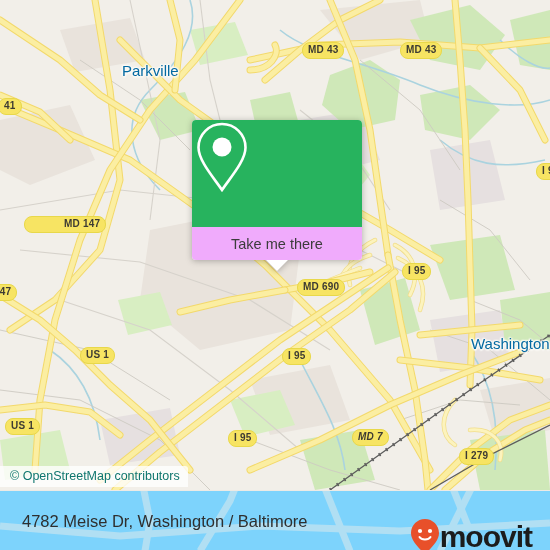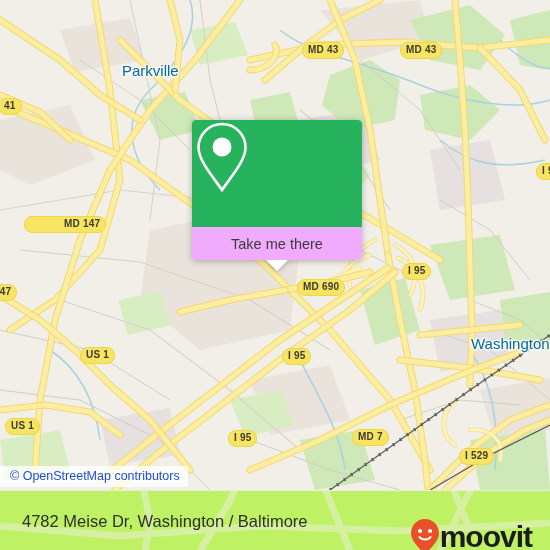--- a/index.html
+++ b/index.html
@@ -62,29 +62,29 @@
   #callout .tail{
     position:absolute;left:50%;top:140px;transform:translateX(-50%);
     width:0;height:0;border-left:11px solid transparent;
     border-right:11px solid transparent;border-top:11px solid #fff;
   }
 
   
   #attrib{
     position:absolute;left:0;top:466px;
     background:rgba(255,255,255,.78);
-    color:#1d4ed8;font-size:12.5px;
+    color:#0f766e;font-size:12.5px;
     padding:3px 8px 4px 10px;
     border-radius:0 3px 0 0;
   }
 
   
   #bottombar{
     position:absolute;left:0;top:490px;width:550px;height:60px;
-    background:#bef264;overflow:hidden;
+    background:#7dd3fc;overflow:hidden;
     border-top:1px solid #eceae5;
   }
   #bottombar .wm{position:absolute;left:0;top:-60px;opacity:.45;}
   #addr{
     position:absolute;left:22px;top:0;height:60px;
     display:flex;align-items:center;
     color:#2f2f2f;font-size:16.5px;white-space:nowrap;
   }
   #logo{
     position:absolute;right:18px;top:16px;height:60px;
@@ -274,22 +274,22 @@
     <div class="shield" style="left:-2px;top:98px;">41</div>
     <div class="shield" style="left:24px;top:216px;padding-left:39px;">MD 147</div>
     <div class="shield" style="left:-12px;top:284px;">147</div>
     <div class="shield" style="left:536px;top:163px;">I 9</div>
     <div class="shield" style="left:297px;top:279px;">MD 690</div>
     <div class="shield" style="left:402px;top:263px;">I 95</div>
     <div class="shield" style="left:80px;top:347px;">US 1</div>
     <div class="shield" style="left:282px;top:348px;">I 95</div>
     <div class="shield" style="left:5px;top:418px;">US 1</div>
     <div class="shield" style="left:228px;top:430px;">I 95</div>
-    <div class="shield" style="left:352px;top:429px;">MD 7</div>
-    <div class="shield" style="left:459px;top:448px;">I 529</div>
+    <div class="shield" style="left:352px;top:429px;font-style:italic;">MD 7</div>
+    <div class="shield" style="left:459px;top:448px;">I 279</div>
 
     <div id="callout">
       <div class="card">
         <div class="green">
           <svg width="60" height="74" viewBox="0 0 60 74">
             <path d="M30 4 C17 4 6.5 14.5 6.5 27.5 C6.5 41 22 58 30 70 C38 58 53.5 41 53.5 27.5 C53.5 14.5 43 4 30 4 Z" fill="none" stroke="#ffffff" stroke-width="2.6"></path>
             <circle cx="30" cy="27" r="9.5" fill="#ffffff"></circle>
           </svg>
         </div>
         <div class="foot">

